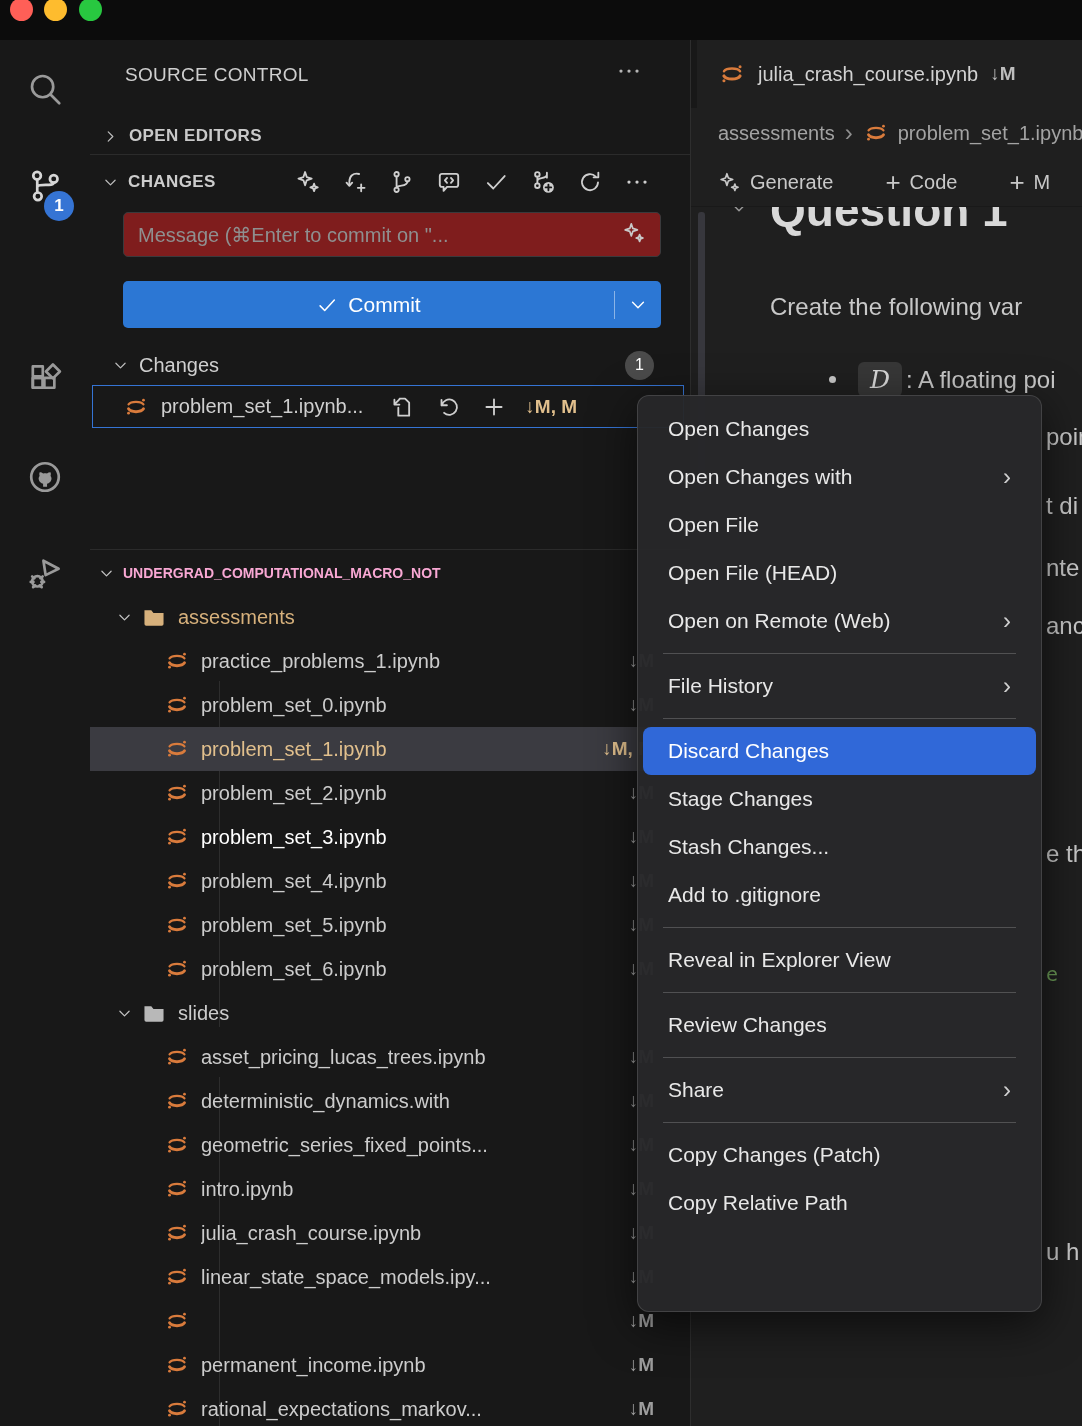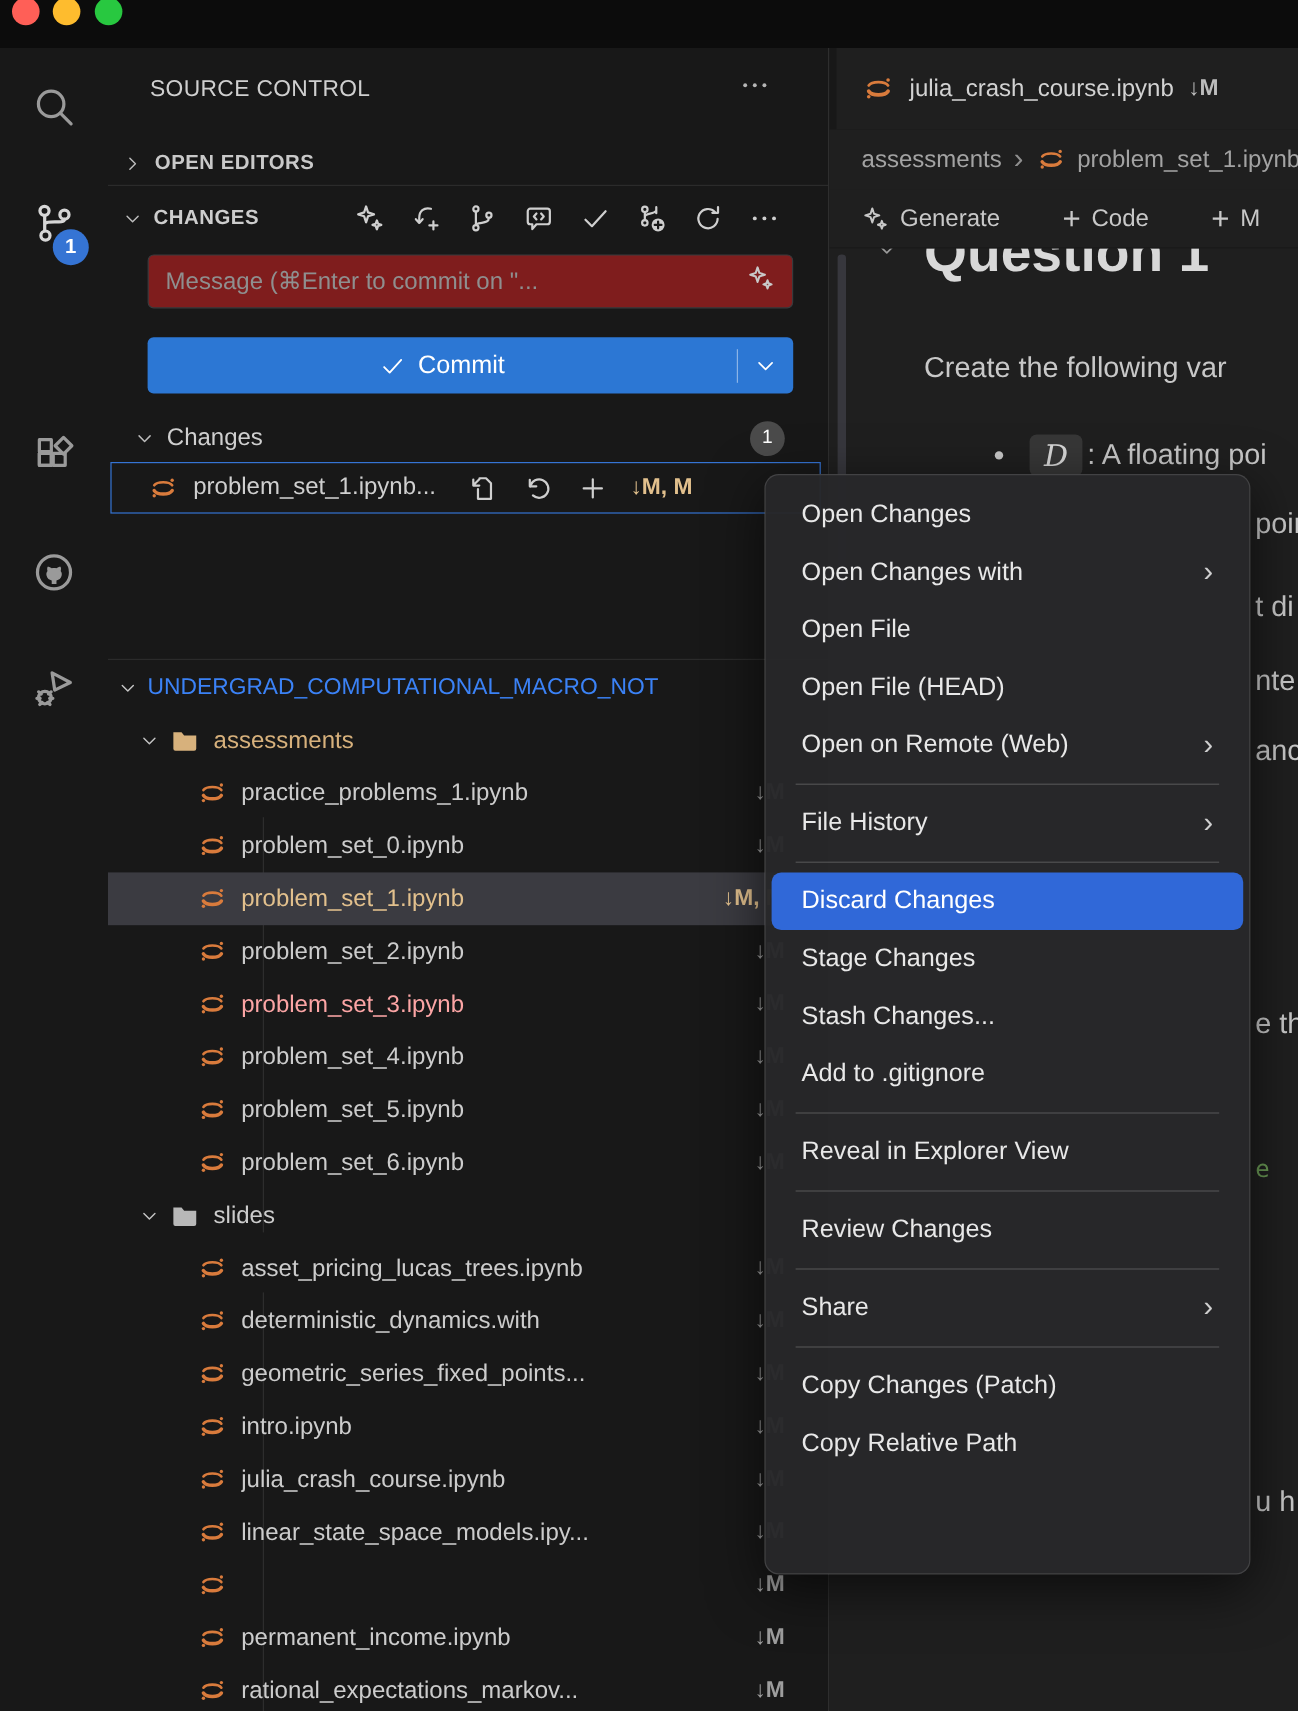--- a/index.html
+++ b/index.html
@@ -39,21 +39,21 @@
   .scm-file-row .fname { font-size:20px; color:#cfcfcf; margin-left:12px; white-space:nowrap; }
   .scm-actions { display:flex; gap:20px; margin-left:26px; color:#cfcfcf; align-items:center; }
   .scm-status { margin-left:18px; color:#e2c08d; font-size:19px; font-weight:600; white-space:nowrap; }
   .tree-divider { position:absolute; left:0; top:509px; width:100%; height:1px; background:#2b2b2b; }
 
   
   #tree { position:absolute; left:0; top:511px; width:100%; }
   .t-row { height:44px; display:flex; align-items:center; position:relative; }
   .t-row.selected { background:#3b3b41; }
   .t-label { font-size:20px; white-space:nowrap; overflow:hidden; }
-  .t-root .t-label { font-weight:400; color:#3b82f6; font-size:19px; }
+  .t-root .t-label { font-weight:700; color:#f9a8d4; font-size:14px; }
   .t-status { margin-left:auto; margin-right:36px; font-size:19px; font-weight:600; white-space:nowrap; }
   .t-chev { color:#c4c4c4; display:flex; }
   .guide { position:absolute; left:129px; width:1px; background:#2d2d2d; }
 
   
   #editor { position:absolute; left:691px; top:40px; right:0; bottom:0; background:#1f1f1f; }
   #tabbar { position:absolute; left:0; top:0; right:0; height:68px; background:#181818; }
   #tab { position:absolute; left:6px; top:0; height:68px; right:0; background:#1f1f1f; display:flex; align-items:center; }
   #tab .tname { font-size:20px; color:#d2d2d2; margin-left:12px; white-space:nowrap; }
   #tab .tstatus { font-size:19px; color:#bdbdbd; margin-left:12px; font-weight:600; white-space:nowrap; }
@@ -378,21 +378,21 @@
       </div>
       <div class="t-row" style="padding-left: 74px;">
         <span style="display: flex; margin-right: 11px; color: rgb(217, 123, 60);">
           <svg width="26" height="26" viewBox="0 0 24 24" fill="none" stroke="currentColor" stroke-width="1.7" stroke-linecap="round" stroke-linejoin="round">
             <path d="M5.1 9.6C7.3 6.5 16.7 6.5 18.9 9.6" stroke-width="2"></path>
             <path d="M5.1 13.7C7.3 17.2 16.7 17.2 18.9 13.7" stroke-width="2.7"></path>
             <circle cx="18.9" cy="5.7" r="1.3" fill="currentColor" stroke="none"></circle>
             <circle cx="5.1" cy="17.7" r="1.3" fill="currentColor" stroke="none"></circle>
           </svg>
         </span>
-        <span class="t-label" style="color: #fca5a5;">problem_set_3.ipynb</span>
+        <span class="t-label" style="color: #ffffff;">problem_set_3.ipynb</span>
         <span class="t-status" style="color: rgb(157, 157, 157);">↓M</span>
       </div>
       <div class="t-row" style="padding-left: 74px;">
         <span style="display: flex; margin-right: 11px; color: rgb(217, 123, 60);">
           <svg width="26" height="26" viewBox="0 0 24 24" fill="none" stroke="currentColor" stroke-width="1.7" stroke-linecap="round" stroke-linejoin="round">
             <path d="M5.1 9.6C7.3 6.5 16.7 6.5 18.9 9.6" stroke-width="2"></path>
             <path d="M5.1 13.7C7.3 17.2 16.7 17.2 18.9 13.7" stroke-width="2.7"></path>
             <circle cx="18.9" cy="5.7" r="1.3" fill="currentColor" stroke="none"></circle>
             <circle cx="5.1" cy="17.7" r="1.3" fill="currentColor" stroke="none"></circle>
           </svg>

